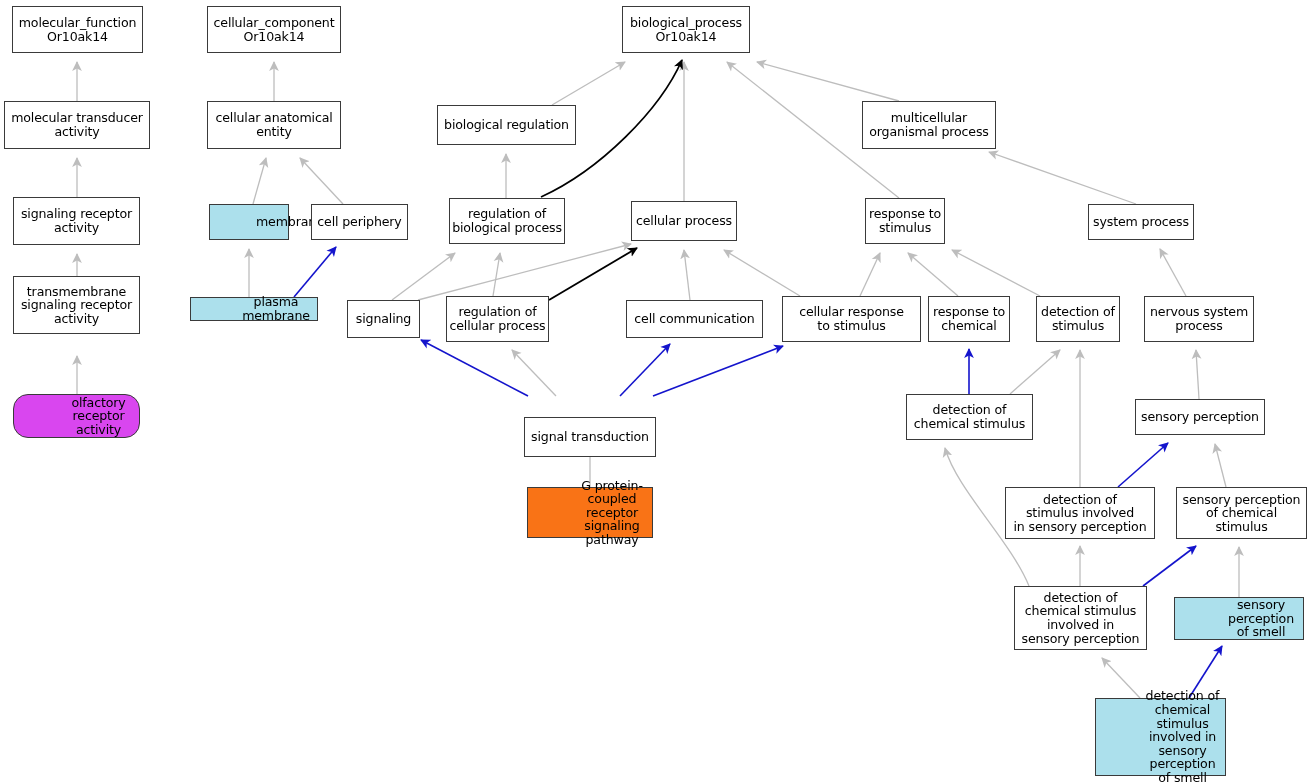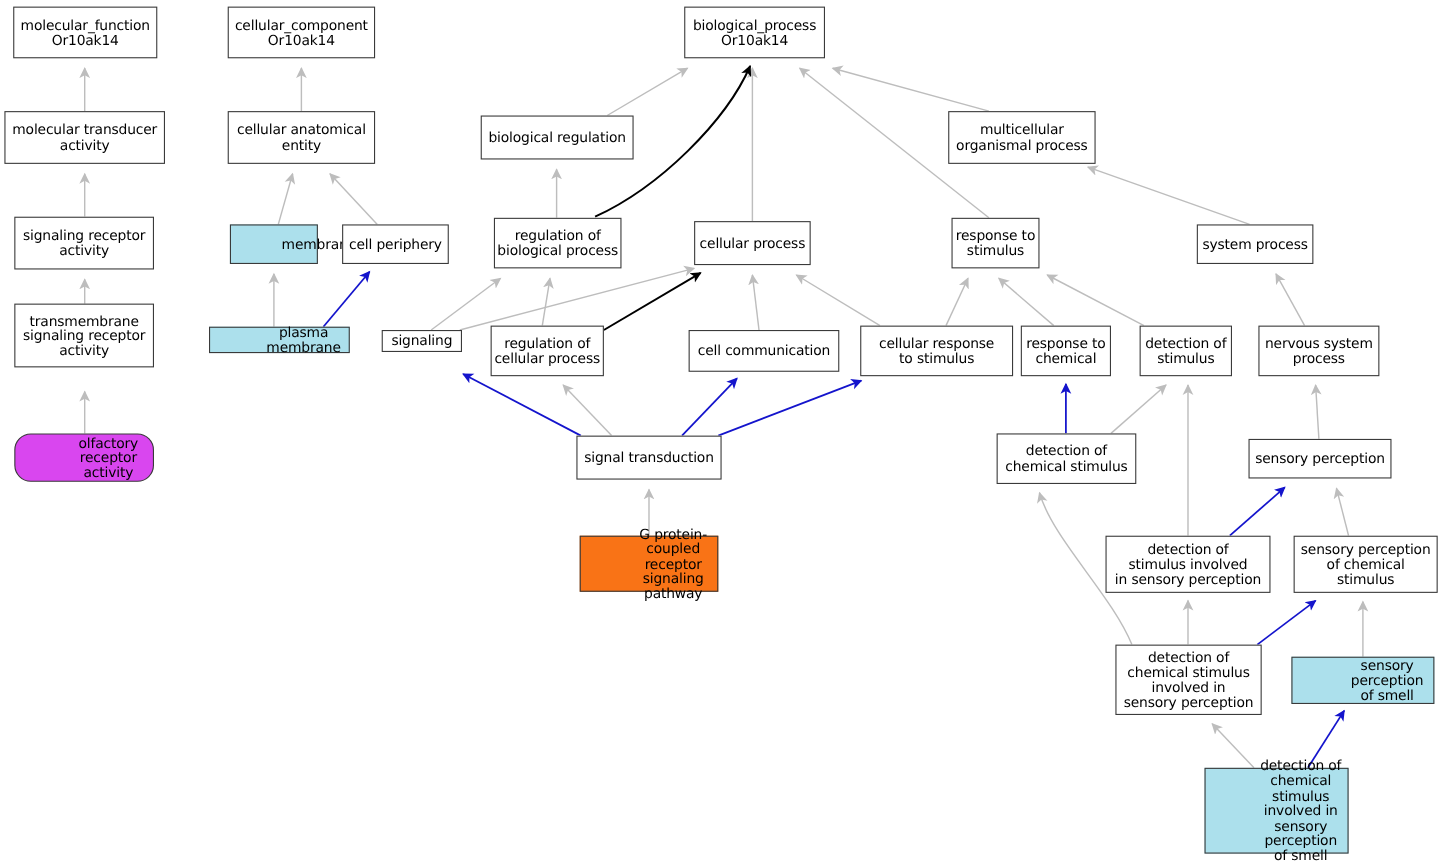--- a/index.html
+++ b/index.html
@@ -175,21 +175,21 @@
         <span class="lbl">system process</span>
       </div>
       <div class="node" style="left: 13px; top: 276px; width: 127px; height: 58px;">
         <span class="lbl">transmembrane
 signaling receptor
 activity</span>
       </div>
       <div class="node hl" style="left: 190px; top: 297px; width: 128px; height: 24px; background: rgb(172, 224, 236);">
         <span class="lbl">plasma membrane</span>
       </div>
-      <div class="node" style="left: 347px; top: 300px; width: 73px; height: 20px;">
+      <div class="node" style="left: 347px; top: 300px; width: 73px; height: 38px;">
         <span class="lbl">signaling</span>
       </div>
       <div class="node" style="left: 446px; top: 296px; width: 103px; height: 46px;">
         <span class="lbl">regulation of
 cellular process</span>
       </div>
       <div class="node" style="left: 626px; top: 300px; width: 137px; height: 38px;">
         <span class="lbl">cell communication</span>
       </div>
       <div class="node" style="left: 782px; top: 296px; width: 139px; height: 46px;">
@@ -201,21 +201,21 @@
 chemical</span>
       </div>
       <div class="node" style="left: 1036px; top: 296px; width: 84px; height: 46px;">
         <span class="lbl">detection of
 stimulus</span>
       </div>
       <div class="node" style="left: 1144px; top: 296px; width: 110px; height: 46px;">
         <span class="lbl">nervous system
 process</span>
       </div>
-      <div class="node" style="left: 524px; top: 396px; width: 132px; height: 40px;">
+      <div class="node" style="left: 524px; top: 417px; width: 132px; height: 40px;">
         <span class="lbl">signal transduction</span>
       </div>
       <div class="node" style="left: 906px; top: 394px; width: 127px; height: 46px;">
         <span class="lbl">detection of
 chemical stimulus</span>
       </div>
       <div class="node" style="left: 1135px; top: 399px; width: 130px; height: 36px;">
         <span class="lbl">sensory perception</span>
       </div>
       <div class="node hl" style="left: 527px; top: 487px; width: 126px; height: 51px; background: #f97316;">

